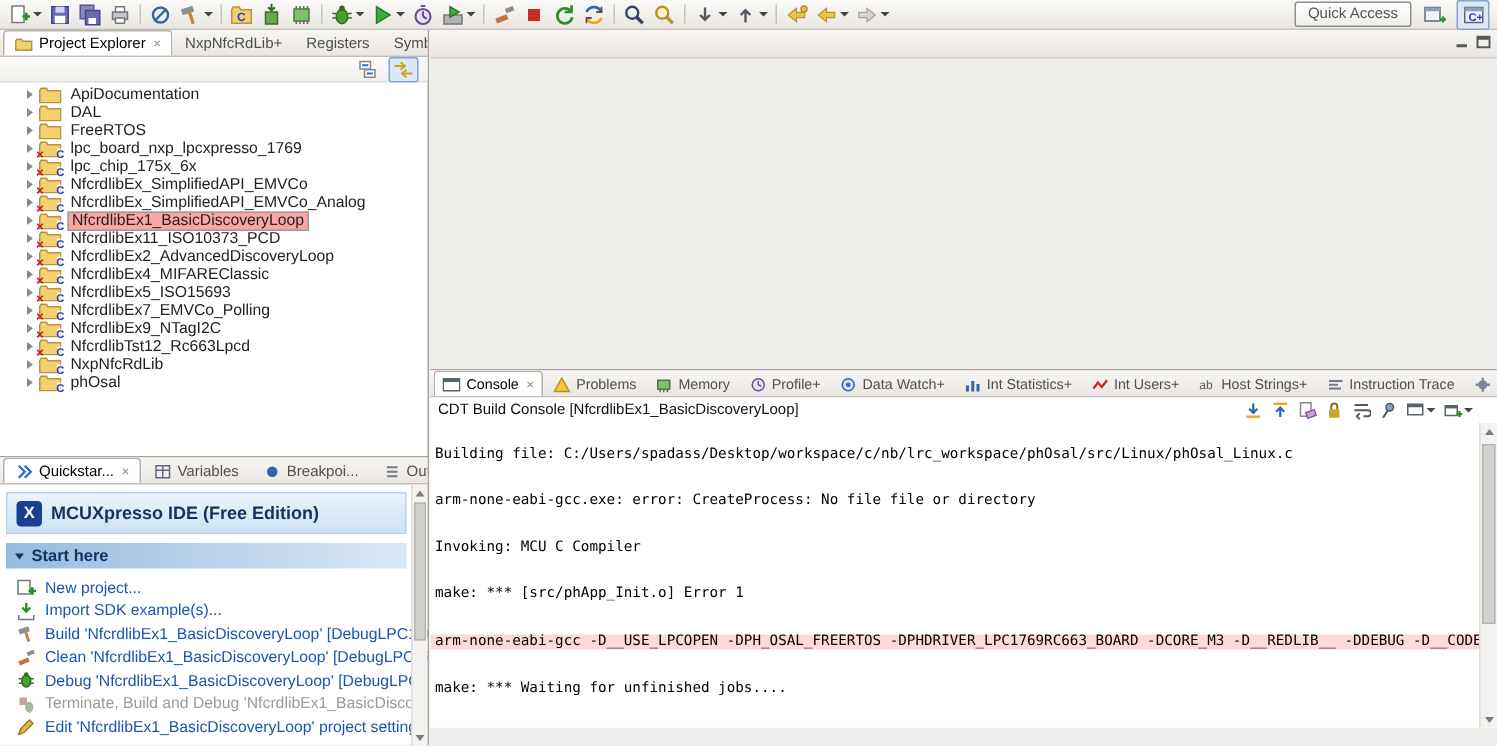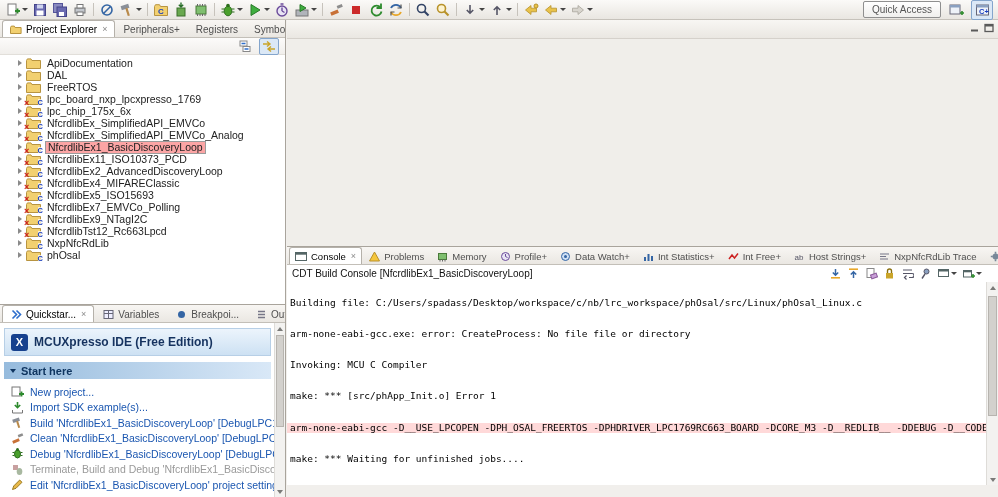--- a/index.html
+++ b/index.html
@@ -273,21 +273,21 @@
     <span class="tab active">
       <span class="cicon">
             <svg width="12" height="11">
               <path d="M0.5 9.5 v-6 l0.8-1.4 h3 l0.8 1.4 h6 v6 z" fill="#f2d070" stroke="#b89440"></path>
             </svg>
           </span>
       <span>Project Explorer</span>
       <span class="x">×</span>
     </span>
     <span class="tab">
-          <span>Peripherals+</span>
+          <span>NxpNfcRdLib+</span>
         </span>
     <span class="tab">
           <span>Registers</span>
         </span>
     <span class="tab">
           <span>Symbol Viewer</span>
         </span>
     <span class="tabspacer"></span>
 
   </div>
@@ -656,37 +656,37 @@
             </svg>
           </span>
           <span>Int Statistics+</span>
         </span>
     <span class="tab">
           <span class="cicon">
             <svg width="11" height="11">
               <path d="M1 8 L4 4 L6.5 7 L10 2.5" stroke="#c22" stroke-width="1.5" fill="none"></path>
             </svg>
           </span>
-          <span>Int Free+</span>
+          <span>Int Users+</span>
         </span>
     <span class="tab">
           <span class="cicon">
             <svg width="11" height="11">
               <text x="0.5" y="8.5" font-size="8" fill="#556">ab</text>
             </svg>
           </span>
           <span>Host Strings+</span>
         </span>
     <span class="tab">
           <span class="cicon">
             <svg width="11" height="11">
               <path d="M1 3 h9 M1 5.5 h6 M1 8 h8" stroke="#778" stroke-width="1.2"></path>
             </svg>
           </span>
-          <span>NxpNfcRdLib Trace</span>
+          <span>Instruction Trace</span>
         </span>
     <span class="tab">
           <span class="cicon">
             <svg width="11" height="11">
               <circle cx="5.5" cy="5.5" r="3" fill="#789"></circle>
               <path d="M5.5 0.8 v2 M5.5 8.2 v2 M0.8 5.5 h2 M8.2 5.5 h2" stroke="#789" stroke-width="1.6"></path>
             </svg>
           </span>
           <span>SWO Trace Config</span>
         </span>

